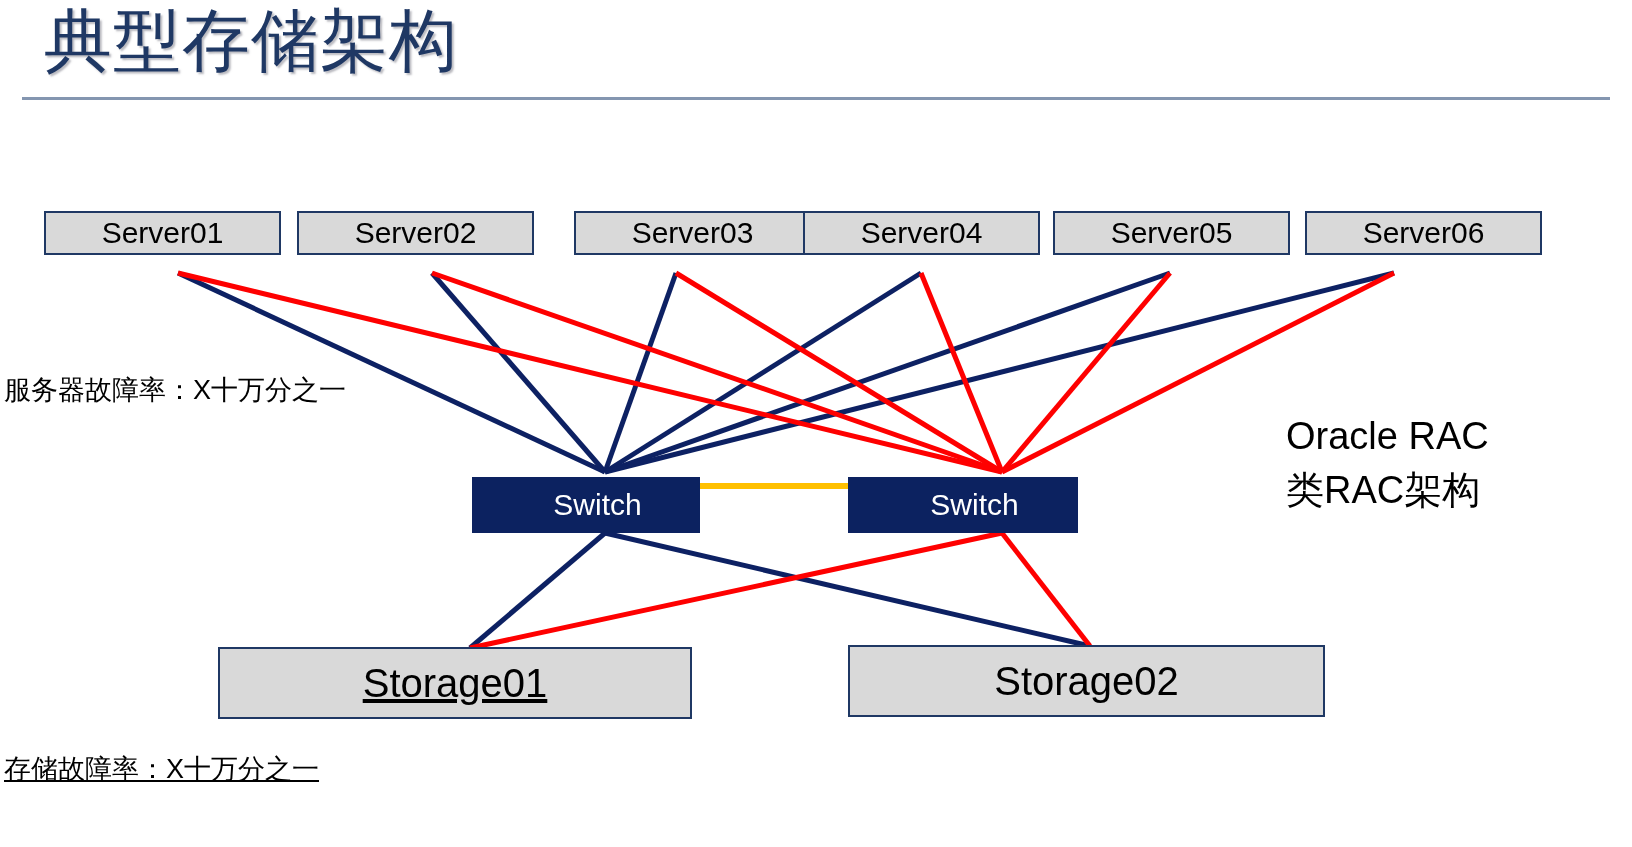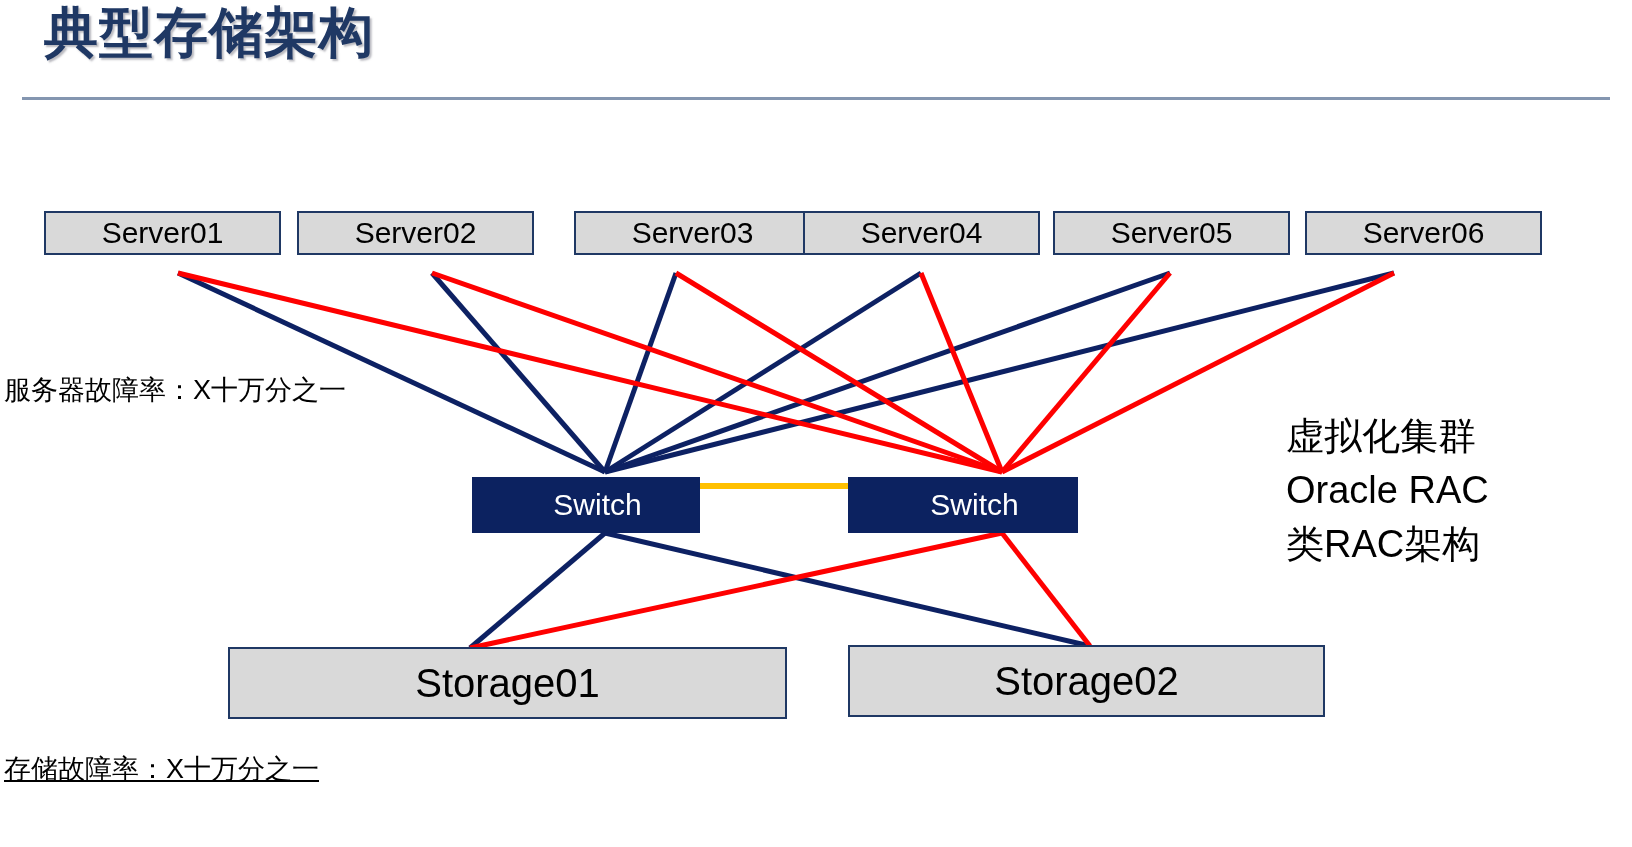--- a/index.html
+++ b/index.html
@@ -17,24 +17,24 @@
     height: 847px;
     background: #ffffff;
     overflow: hidden;
   }
 
   
   #title {
     position: absolute;
     left: 44px;
     top: 2px;
-    font-size: 54px;
+    font-size: 68px;
     line-height: 1.12;
     color: #1f3864;
-    font-weight: 700;
+    font-weight: 400;
     letter-spacing: 1px;
     text-shadow: 2px 2px 2px rgba(130,130,140,0.55);
     white-space: nowrap;
   }
   #title-rule {
     position: absolute;
     left: 22px;
     top: 97px;
     width: 1588px;
     height: 3px;
@@ -165,30 +165,29 @@
   <div id="switches-layer">
     <div class="node switch-box" style="left:472px;width:228px;">
       <span>Switch</span>
     </div>
     <div class="node switch-box" style="left:848px;width:230px;">
       <span>Switch</span>
     </div>
   </div>
 
   <div id="storages-layer">
-    <div class="node storage-box" style="left:228px;top:647px;width:559px;">
+    <div class="node storage-box" style="left:218px;top:647px;width:474px;text-decoration:underline;">
       <span>Storage01</span>
     </div>
     <div class="node storage-box" style="left:848px;top:645px;width:477px;">
       <span>Storage02</span>
     </div>
   </div>
 
   <div class="note" id="note-server">服务器故障率：X十万分之一</div>
   <div class="note" id="note-storage">存储故障率：X十万分之一</div>
 
   <div id="side-note">
-    <div>虚拟化集群</div>
     <div>Oracle RAC</div>
     <div>类RAC架构</div>
   </div>
 
 </div>
 
 </body></html>

